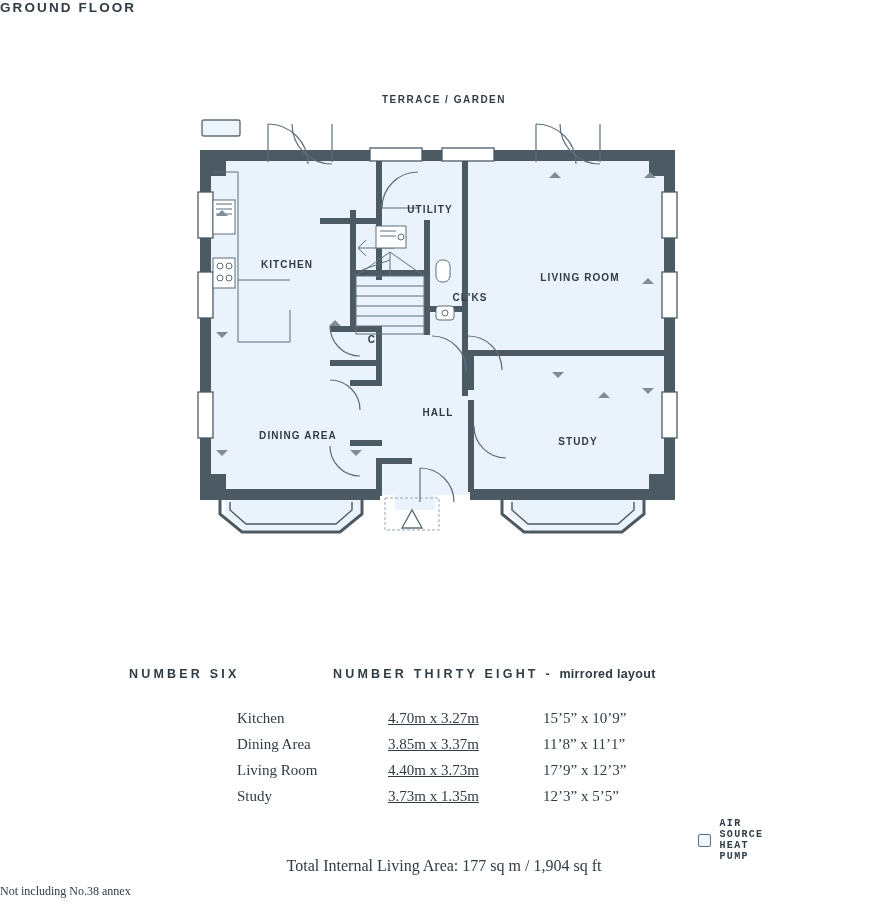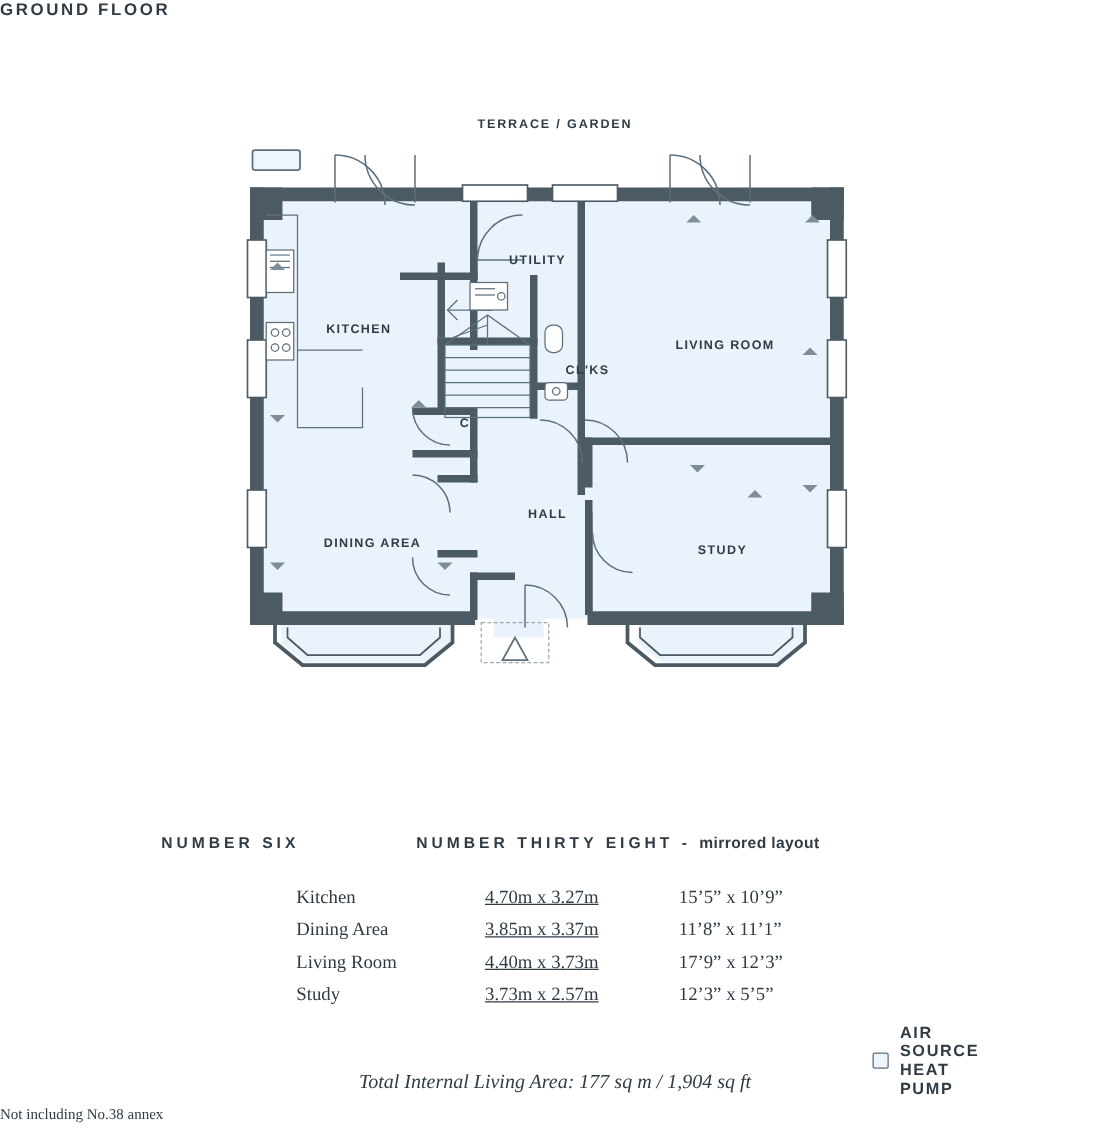--- a/index.html
+++ b/index.html
@@ -92,35 +92,35 @@
     align-items: center;
     gap: 9px;
   }
   .heatpump .swatch {
     width: 28px; height: 13px;
     border: 1.5px solid #5d6f7c;
     border-radius: 2px;
     background: #eef5fb;
   }
   .heatpump .hp-text {
-    font-size: 13px;
+    font-size: 10px;
     font-weight: bold;
     letter-spacing: 1.3px;
     color: #2f3b45;
+    font-family: Liberation Mono, monospace;
   }
 
   .total-area {
     position: absolute;
     left: 0; top: 857px;
     width: 888px;
     text-align: center;
     font-family: "Liberation Serif", serif;
     font-size: 16px;
     color: #2f3b45;
-    font-style: italic;
   }
   .not-including {
     position: absolute;
     left: 0; top: 884px;
     width: 888px;
     text-align: left;
     font-family: "Liberation Serif", serif;
     font-size: 12px;
     color: #2f3b45;
   }
@@ -340,21 +340,21 @@
         <td class="c-metric">3.85m x 3.37m</td>
         <td class="c-imperial">11’8” x 11’1”</td>
       </tr>
       <tr>
         <td class="c-name">Living Room</td>
         <td class="c-metric">4.40m x 3.73m</td>
         <td class="c-imperial">17’9” x 12’3”</td>
       </tr>
       <tr>
         <td class="c-name">Study</td>
-        <td class="c-metric">3.73m x 2.57m</td>
+        <td class="c-metric">3.73m x 1.35m</td>
         <td class="c-imperial">12’3” x 5’5”</td>
       </tr>
     </tbody>
   </table>
 
   <div class="heatpump">
     <span class="swatch"></span>
     <span class="hp-text">AIR SOURCE HEAT PUMP</span>
   </div>
 

